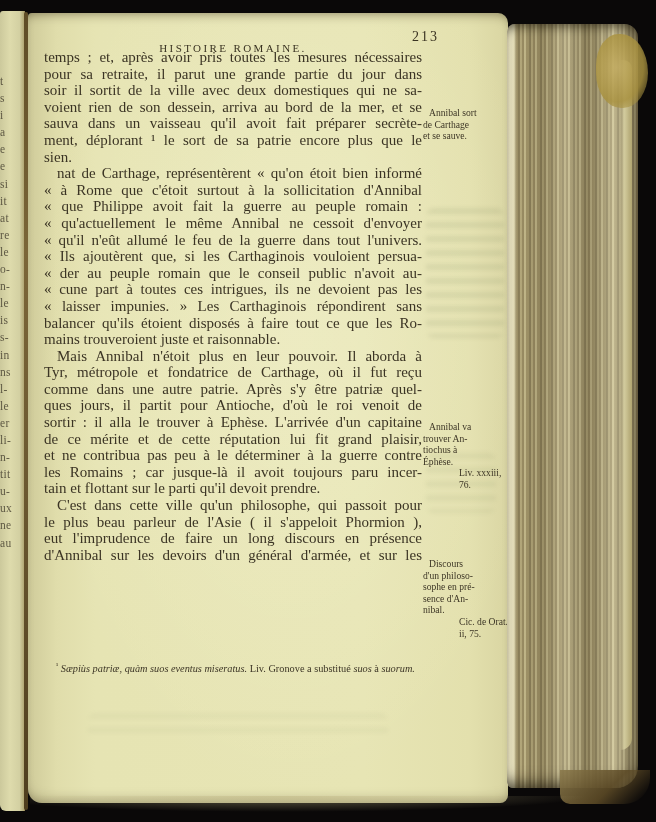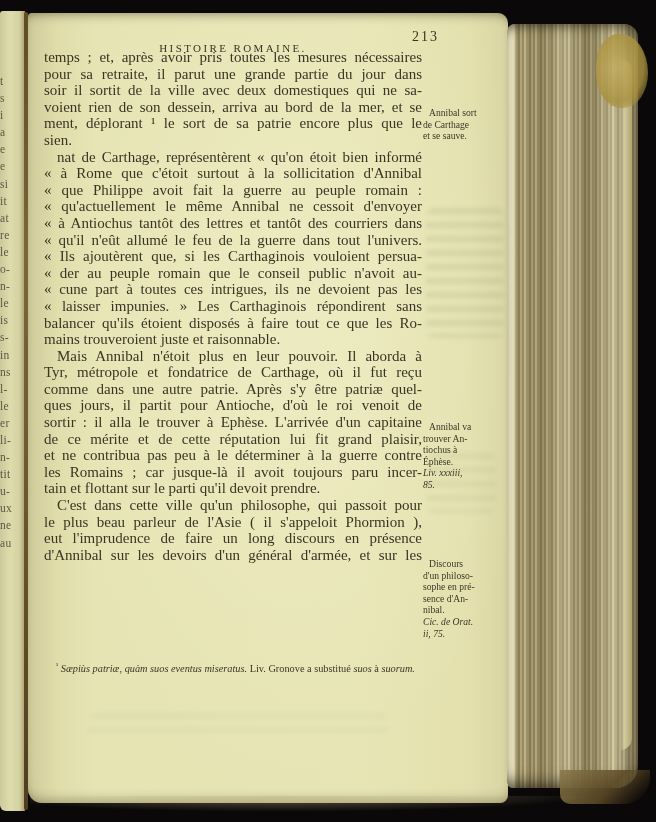--- a/index.html
+++ b/index.html
@@ -42,21 +42,21 @@
     font-size:15px;line-height:16.6px;}
   .bl{text-align:justify;text-align-last:justify;height:16.6px;overflow:visible;white-space:normal;}
   .bl.bl-last{text-align-last:left;}
   .para.indent .bl:first-child{text-indent:13px;}
 
   
   .margin-note{position:absolute;left:395px;width:86px;color:#3d3626;
     font-size:9.6px;line-height:11.6px;}
   .mn-line{text-align:left;}
   .margin-note .mn-lines .mn-line:first-child{text-indent:6px;font-family:Liberation Serif, serif;}
-  .mn-ref .mn-line{font-style:italic;}
+  .mn-ref .mn-line{margin-left:36px;}
   .mn1{top:94px;} .mn2{top:408px;} .mn3{top:545px;}
 
   
   .footnote{position:absolute;left:16px;top:648px;width:378px;color:#3d3626;
     font-size:10.3px;line-height:15.5px;}
   .fn-line1{text-indent:12px;}
   .footnote .it{font-style:italic;text-align:center;}
   .footnote sup{font-size:7.5px;vertical-align:super;line-height:0;}
 
   
@@ -126,29 +126,29 @@
 
     <div class="running-title">HISTOIRE ROMAINE.</div>
     <div class="page-number">213</div>
 
     <div class="text-block">
       <div class="para">
           <div class="bl">temps ; et, après avoir pris toutes les mesures nécessaires</div>
           <div class="bl">pour sa retraite, il parut une grande partie du jour dans</div>
           <div class="bl">soir il sortit de la ville avec deux domestiques qui ne sa-</div>
           <div class="bl">voient rien de son dessein, arriva au bord de la mer, et se</div>
+          <div class="bl">sauva dans un vaisseau qu'il avoit fait préparer secrète-</div>
           <div class="bl">ment, déplorant ¹ le sort de sa patrie encore plus que le</div>
           <div class="bl bl-last">sien.</div>
         </div>
       <div class="para indent">
           <div class="bl">nat de Carthage, représentèrent « qu'on étoit bien informé</div>
           <div class="bl">« à Rome que c'étoit surtout à la sollicitation d'Annibal</div>
           <div class="bl">« que Philippe avoit fait la guerre au peuple romain :</div>
           <div class="bl">« qu'actuellement le même Annibal ne cessoit d'envoyer</div>
-          <div class="bl">« à Antiochus tantôt des lettres et tantôt des courriers dans</div>
           <div class="bl">« qu'il n'eût allumé le feu de la guerre dans tout l'univers.</div>
           <div class="bl">« Ils ajoutèrent que, si les Carthaginois vouloient persua-</div>
           <div class="bl">« der au peuple romain que le conseil public n'avoit au-</div>
           <div class="bl">« cune part à toutes ces intrigues, ils ne devoient pas les</div>
           <div class="bl">« laisser impunies. » Les Carthaginois répondirent sans</div>
           <div class="bl">balancer qu'ils étoient disposés à faire tout ce que les Ro-</div>
           <div class="bl bl-last">mains trouveroient juste et raisonnable.</div>
         </div>
       <div class="para indent">
           <div class="bl">Mais Annibal n'étoit plus en leur pouvoir. Il aborda à</div>
@@ -178,21 +178,21 @@
     </div>
     <div class="margin-note mn2">
       <div class="mn-lines">
           <div class="mn-line">Annibal va</div>
           <div class="mn-line">trouver An-</div>
           <div class="mn-line">tiochus à</div>
           <div class="mn-line">Éphèse.</div>
         </div>
       <div class="mn-ref">
           <div class="mn-line">Liv. xxxiii,</div>
-          <div class="mn-line">85.</div>
+          <div class="mn-line">76.</div>
         </div>
     </div>
     <div class="margin-note mn3">
       <div class="mn-lines">
           <div class="mn-line">Discours</div>
           <div class="mn-line">d'un philoso-</div>
           <div class="mn-line">sophe en pré-</div>
           <div class="mn-line">sence d'An-</div>
           <div class="mn-line">nibal.</div>
         </div>

